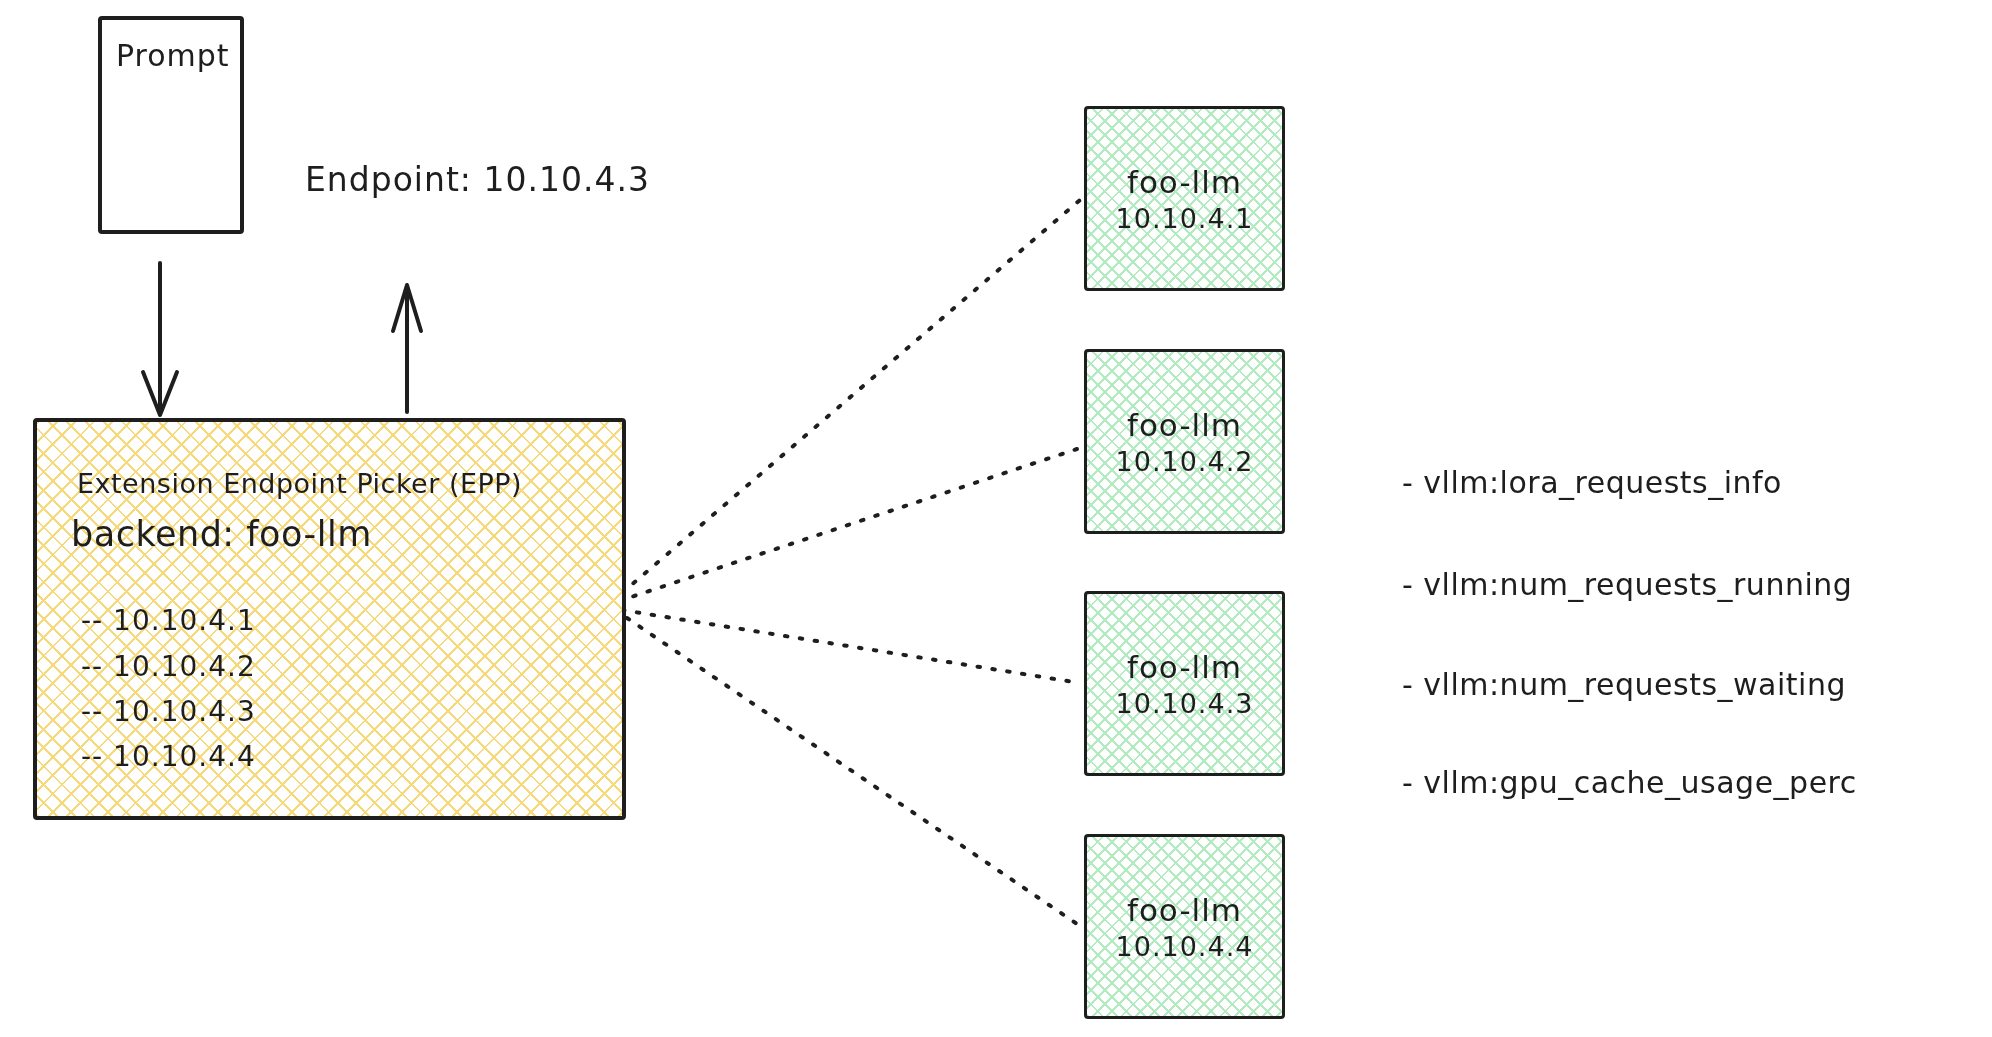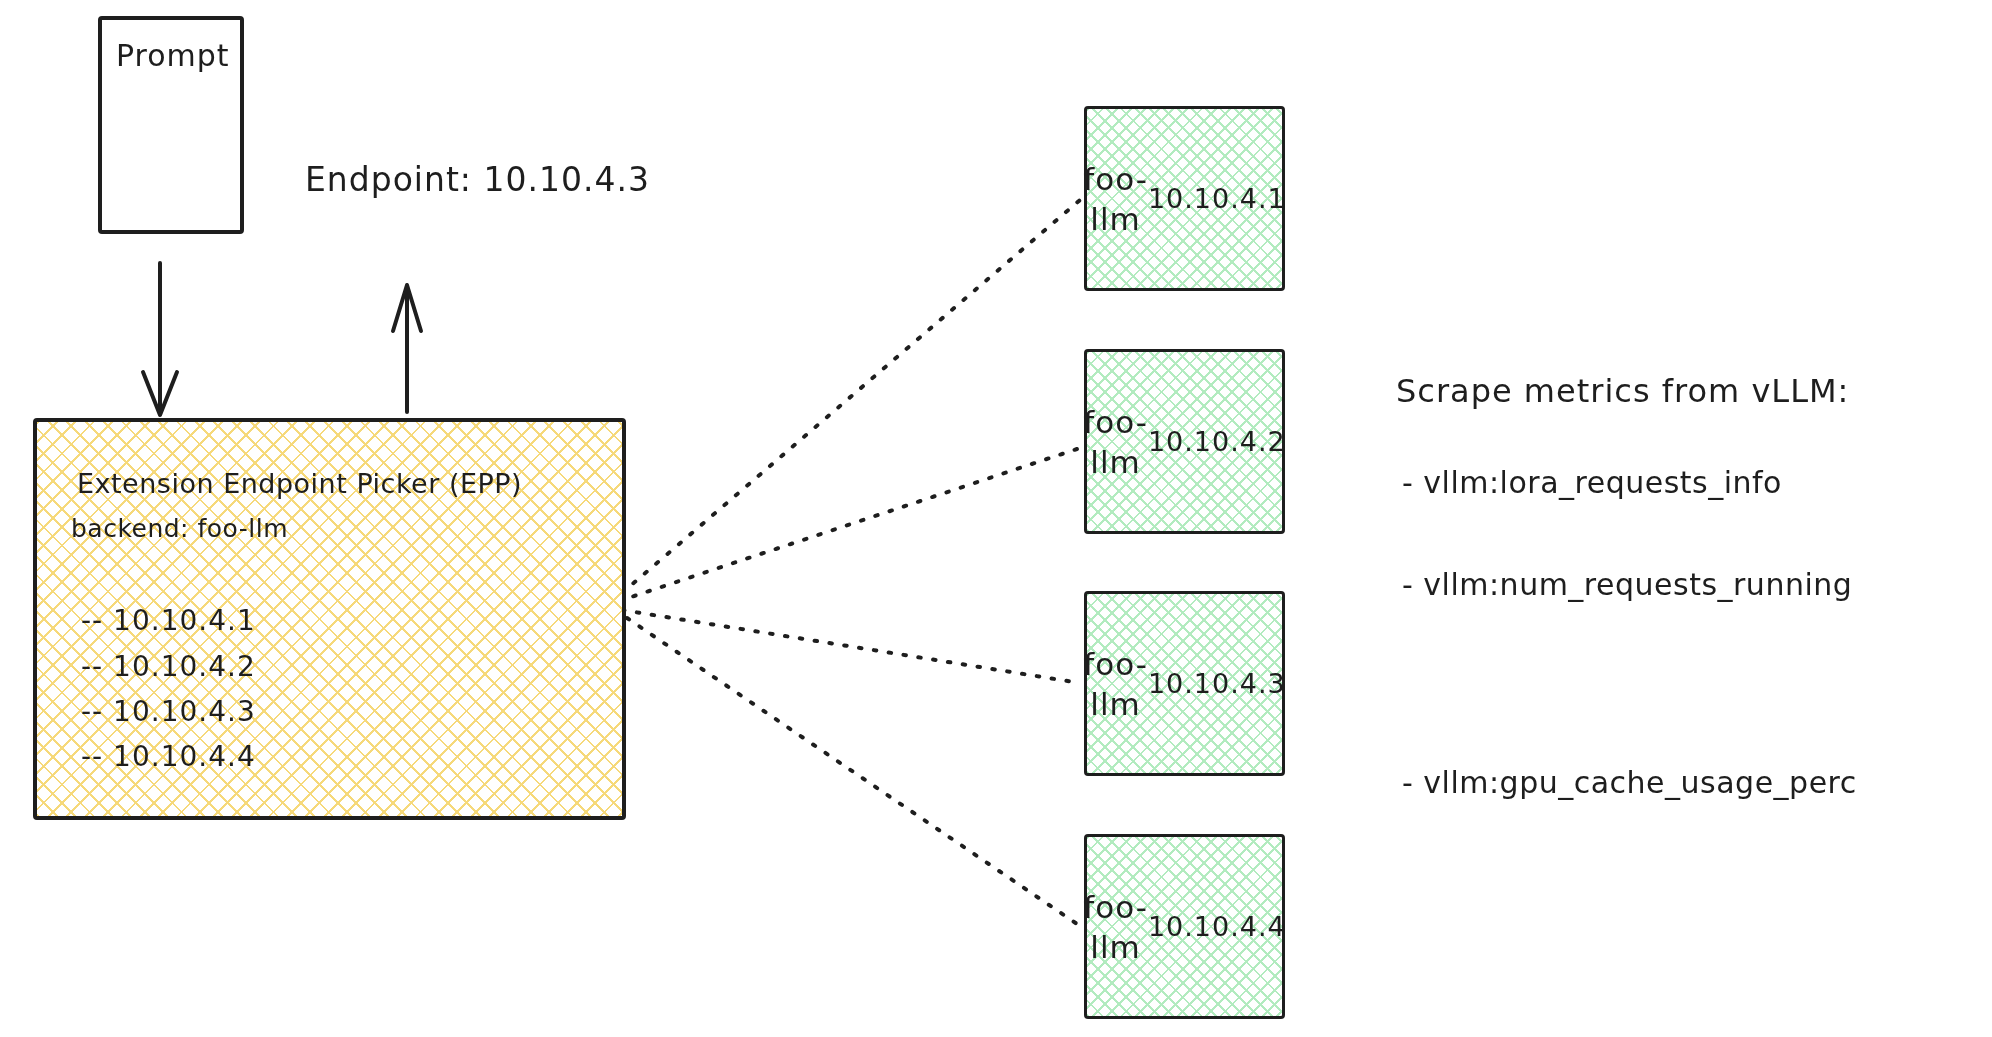--- a/index.html
+++ b/index.html
@@ -66,37 +66,37 @@
   .epp-title {
     position: absolute;
     left: 40px; top: 46px;
     font-size: 27px;
     letter-spacing: 0.5px;
     white-space: nowrap;
   }
   .epp-backend {
     position: absolute;
     left: 34px; top: 92px;
-    font-size: 25px;
+    font-size: 35px;
     letter-spacing: 0.5px;
     white-space: nowrap;
   }
   .epp-ip {
     position: absolute;
     left: 44px;
     font-size: 28px;
     letter-spacing: 1px;
     white-space: nowrap;
   }
   .backend-box {
     left: 1084px;
     width: 201px; height: 185px;
     border-width: 3px;
     display: flex;
-    flex-direction: row;
+    flex-direction: column;
     align-items: center;
     justify-content: center;
     text-align: center;
   }
   .backend-name {
     font-size: 31px;
     line-height: 40px;
     letter-spacing: 1px;
   }
   .backend-ip {
@@ -178,19 +178,19 @@
   <div class="node backend-box hatch-green" style="top:591px">
     <div class="backend-name">foo-llm</div>
     <div class="backend-ip">10.10.4.3</div>
   </div>
   <div class="node backend-box hatch-green" style="top:834px">
     <div class="backend-name">foo-llm</div>
     <div class="backend-ip">10.10.4.4</div>
   </div>
 
   <div class="metrics-panel">
-    <div class="metrics-title">Scrape metrics from vLLM:</div>
     <div class="metric-item" style="top:93px">- vllm:lora_requests_info</div>
     <div class="metric-item" style="top:195px">- vllm:num_requests_running</div>
+    <div class="metric-item" style="top:295px">- vllm:num_requests_waiting</div>
     <div class="metric-item" style="top:393px">- vllm:gpu_cache_usage_perc</div>
   </div>
 
 </div>
 
 </body></html>

